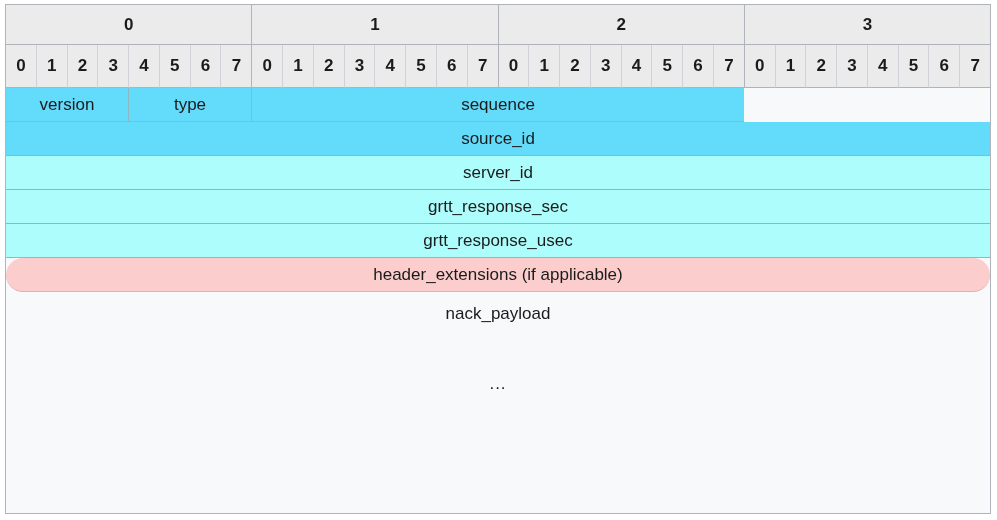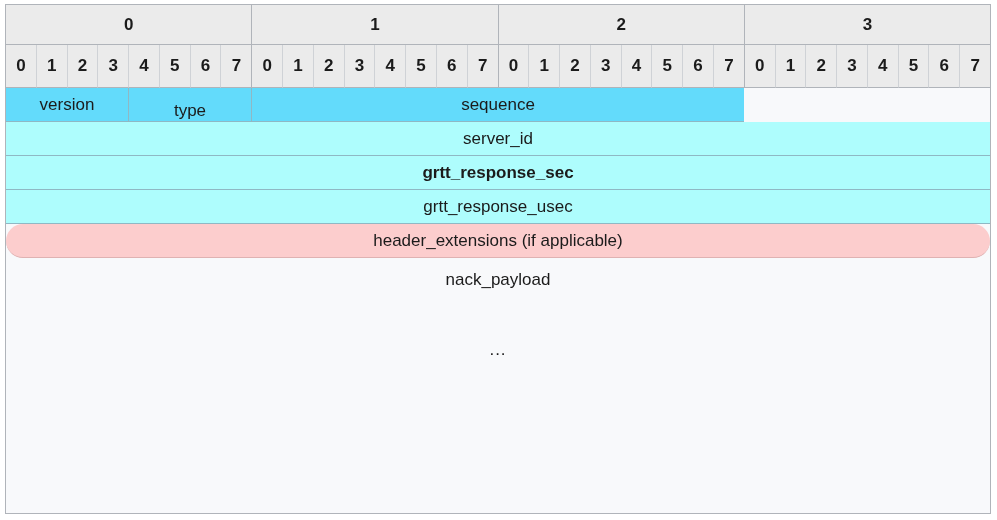--- a/index.html
+++ b/index.html
@@ -164,34 +164,39 @@
       <div class="bit-cell">5</div>
       <div class="bit-cell">6</div>
       <div class="bit-cell byte-edge">7</div>
     </div>
 
   <div id="field-rows">
       <div class="row field-row">
         <div class="field c-dark" style="flex: 0 0 12.5%; max-width: 12.5%;">
           <span>version</span>
         </div>
-        <div class="field c-dark" style="flex: 0 0 12.5%; max-width: 12.5%; align-items: flex-end;">
+        <div class="field c-dark" style="flex: 0 0 12.5%; max-width: 12.5%;">
           <span>type</span>
         </div>
         <div class="field c-dark" style="flex: 0 0 50%; max-width: 50%;">
           <span>sequence</span>
         </div>
       </div>
       <div class="row field-row">
+        <div class="field c-dark" style="flex: 0 0 100%; max-width: 100%;">
+          <span>source_id</span>
+        </div>
+      </div>
+      <div class="row field-row">
         <div class="field c-light" style="flex: 0 0 100%; max-width: 100%;">
           <span>server_id</span>
         </div>
       </div>
       <div class="row field-row">
-        <div class="field c-light" style="flex: 0 0 100%; max-width: 100%; font-weight: bold;">
+        <div class="field c-light" style="flex: 0 0 100%; max-width: 100%;">
           <span>grtt_response_sec</span>
         </div>
       </div>
       <div class="row field-row">
         <div class="field c-light" style="flex: 0 0 100%; max-width: 100%;">
           <span>grtt_response_usec</span>
         </div>
       </div>
       <div class="row field-row">
         <div class="field c-pink" style="flex: 0 0 100%; max-width: 100%; border-radius: 21px;">

